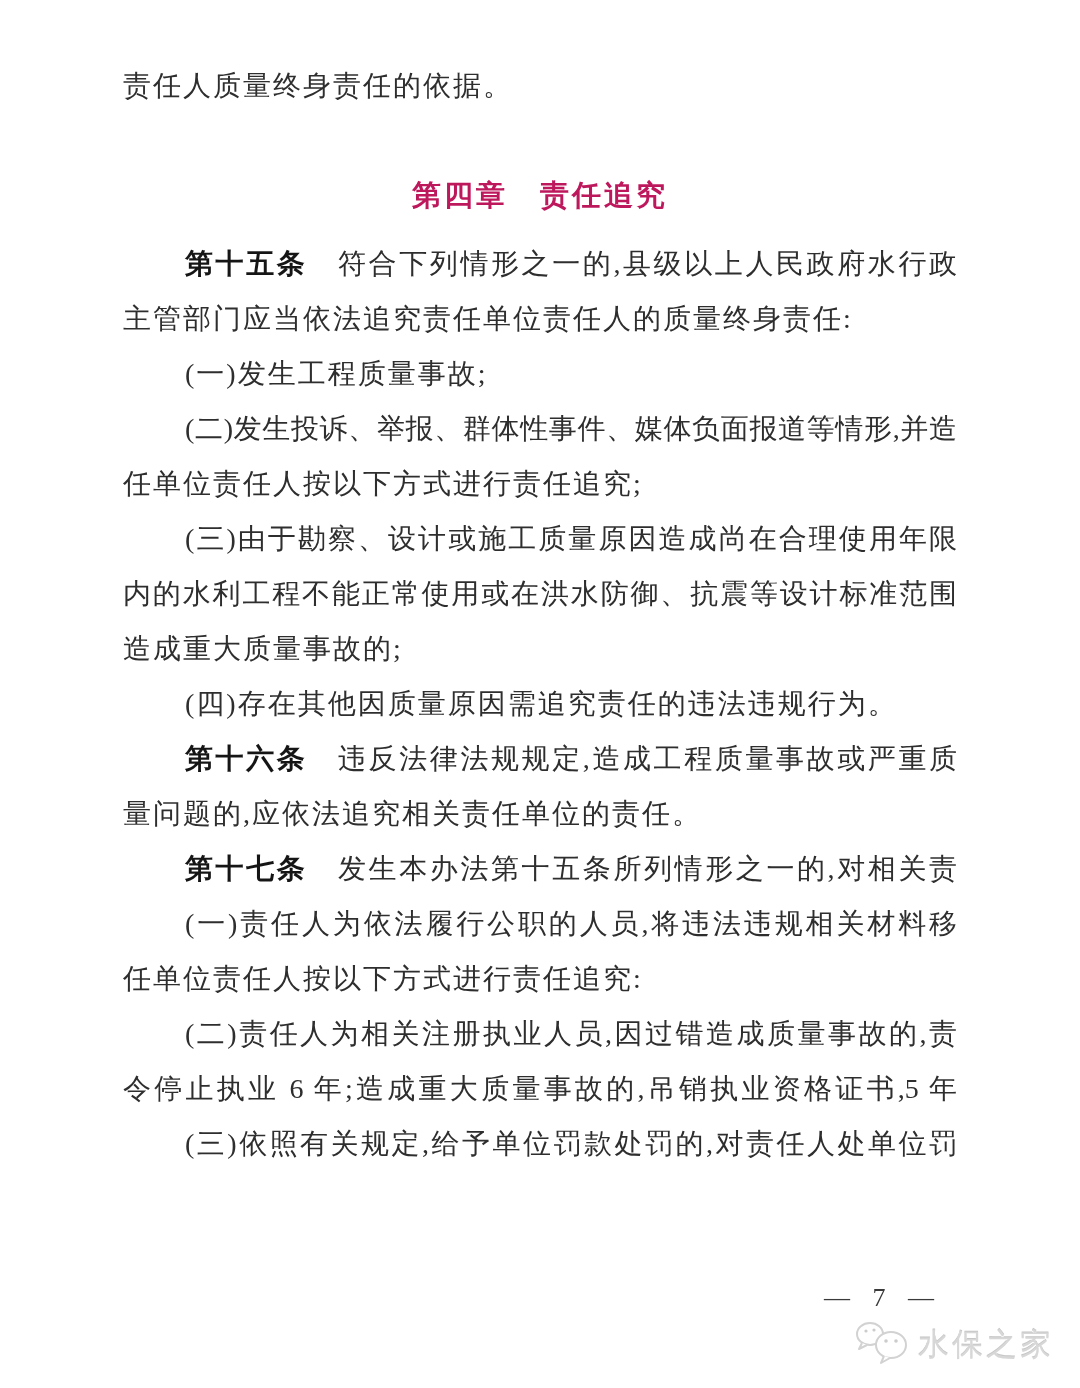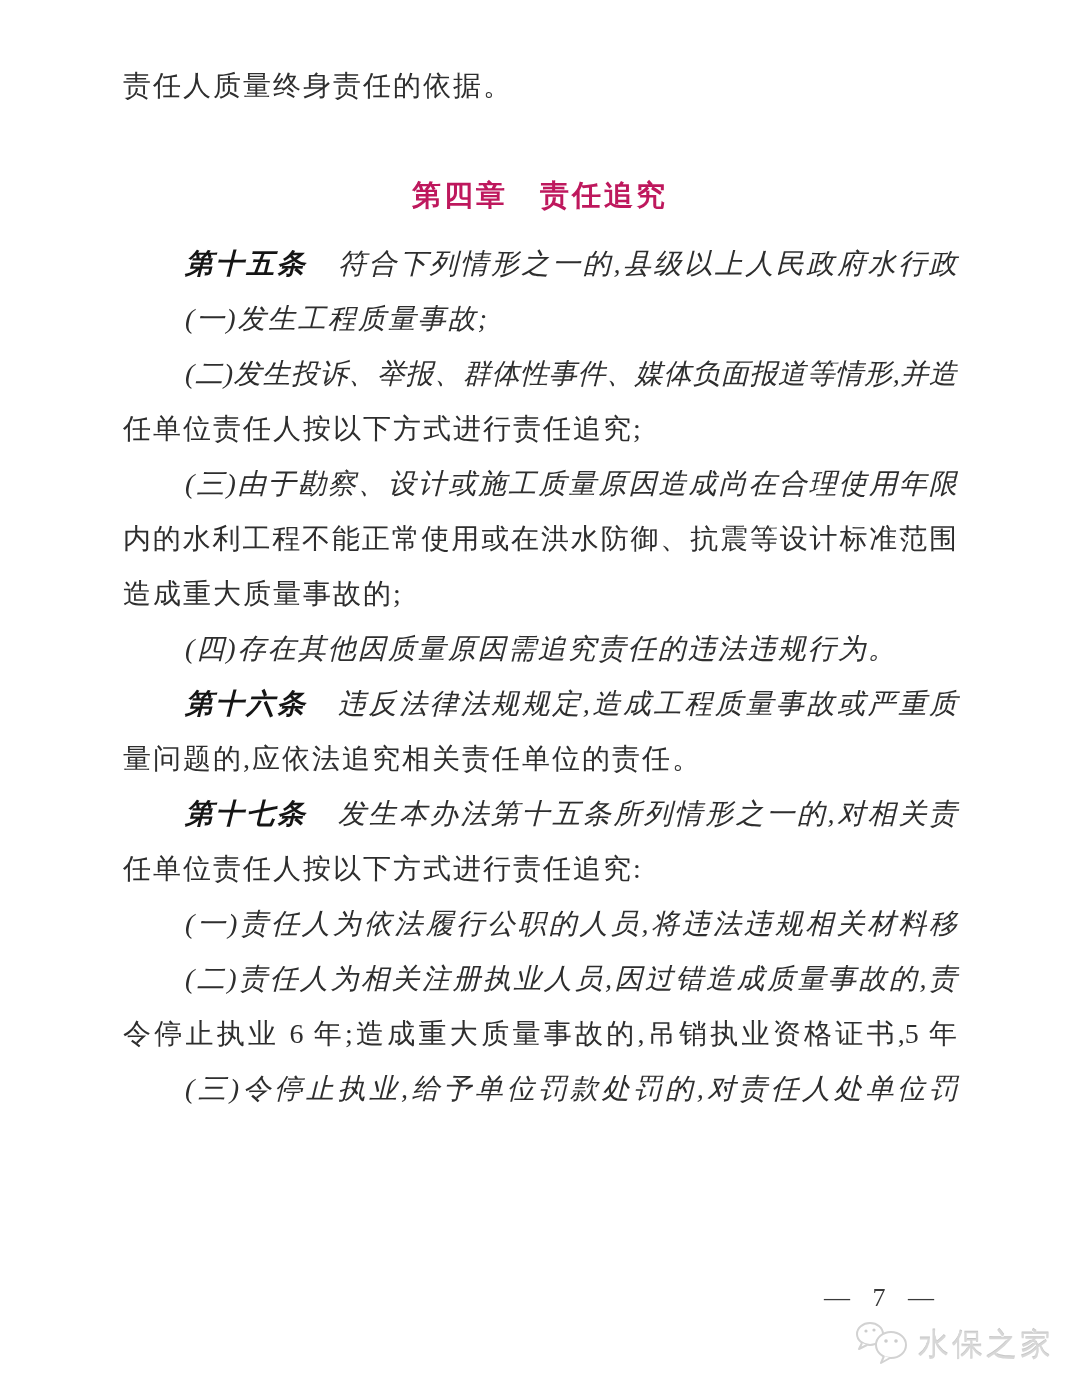--- a/index.html
+++ b/index.html
@@ -20,21 +20,21 @@
     font-size:28px;
     line-height:55px;
     letter-spacing:2px;
     white-space:pre-wrap;
   }
   .line.full{
     text-align:justify;
     text-align-last:justify;
     letter-spacing:0;
   }
-  .line.indent{ padding-left:62px;font-style:italic; }
+  .line.indent{ padding-left:62px; }
   .line .b{
     font-family:"Liberation Sans","DejaVu Sans",sans-serif;
     font-weight:700;
     color:#151515;
   }
   .intro{ margin-bottom:55px; }
   .chapter{
     margin:0 0 13px 0;
     font-family:"Liberation Sans","DejaVu Sans",sans-serif;
     font-weight:700;
@@ -76,35 +76,36 @@
 
 <div class="page">
 
   <div class="content">
     <div class="line intro">责任人质量终身责任的依据。</div>
 
     <div class="chapter">第四章　责任追究</div>
 
     <div id="body-lines">
         <div class="line indent full"><span class="b">第十五条</span><span>　符合下列情形之一的,县级以上人民政府水行政</span></div>
+        <div class="line"><span>主管部门应当依法追究责任单位责任人的质量终身责任:</span></div>
         <div class="line indent"><span>(一)发生工程质量事故;</span></div>
         <div class="line indent full"><span>(二)发生投诉、举报、群体性事件、媒体负面报道等情形,并造</span></div>
         <div class="line"><span>任单位责任人按以下方式进行责任追究;</span></div>
         <div class="line indent full"><span>(三)由于勘察、设计或施工质量原因造成尚在合理使用年限</span></div>
         <div class="line full"><span>内的水利工程不能正常使用或在洪水防御、抗震等设计标准范围</span></div>
         <div class="line"><span>造成重大质量事故的;</span></div>
         <div class="line indent"><span>(四)存在其他因质量原因需追究责任的违法违规行为。</span></div>
         <div class="line indent full"><span class="b">第十六条</span><span>　违反法律法规规定,造成工程质量事故或严重质</span></div>
         <div class="line"><span>量问题的,应依法追究相关责任单位的责任。</span></div>
         <div class="line indent full"><span class="b">第十七条</span><span>　发生本办法第十五条所列情形之一的,对相关责</span></div>
+        <div class="line indent full"><span>(一)责任人为依法履行公职的人员,将违法违规相关材料移</span></div>
         <div class="line"><span>任单位责任人按以下方式进行责任追究:</span></div>
-        <div class="line indent full"><span>(一)责任人为依法履行公职的人员,将违法违规相关材料移</span></div>
         <div class="line indent full"><span>(二)责任人为相关注册执业人员,因过错造成质量事故的,责</span></div>
         <div class="line full"><span>令停止执业 6 年;造成重大质量事故的,吊销执业资格证书,5 年</span></div>
-        <div class="line indent full"><span>(三)令停止执业,给予单位罚款处罚的,对责任人处单位罚</span></div>
+        <div class="line indent full"><span>(三)依照有关规定,给予单位罚款处罚的,对责任人处单位罚</span></div>
       </div>
   </div>
 
   <div class="page-number">— 7 —</div>
 
   <div class="watermark">
     <span class="wm-icon">
       <svg width="58" height="50" viewBox="0 0 58 50" fill="none" xmlns="http://www.w3.org/2000/svg">
         <ellipse cx="16" cy="16" rx="13" ry="11" stroke="#d2d2d2" stroke-width="2" fill="#ffffff"></ellipse>
         <path d="M8 25 L5 31 L13 27" stroke="#d2d2d2" stroke-width="2" fill="#ffffff" stroke-linejoin="round"></path>

